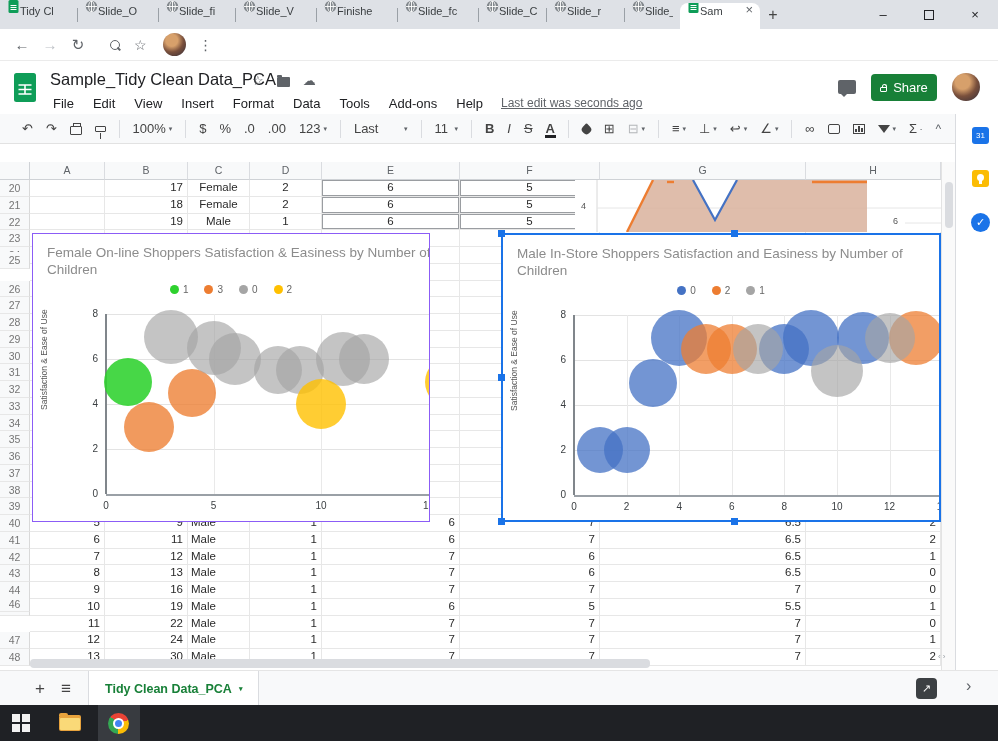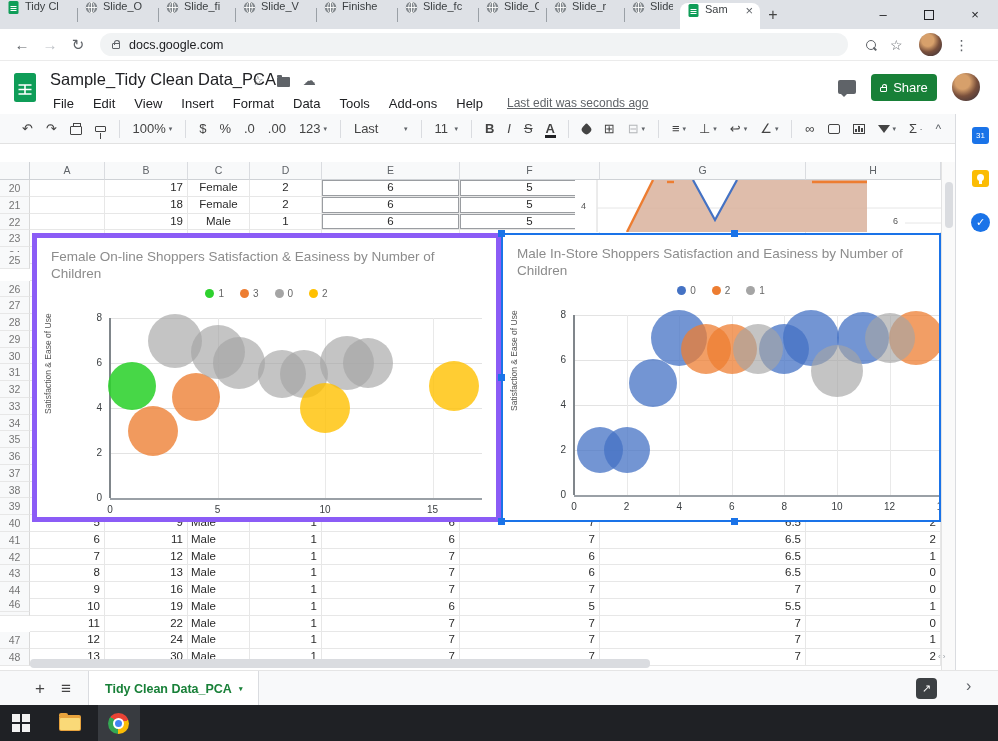--- a/index.html
+++ b/index.html
@@ -1,20 +1,20 @@
 <!DOCTYPE html>
 <html><head>
 <meta charset="utf-8">
 <style>
 *{margin:0;padding:0;box-sizing:border-box}
 body{font-family:"Liberation Sans",sans-serif;background:#fff;color:#202124}
 .screen{position:relative;width:998px;height:741px;overflow:hidden;background:#fff}
 
 .tabstrip{position:absolute;left:0;top:0;width:998px;height:29px;background:#dee1e6;display:flex;align-items:flex-end}
-.tab{display:flex;align-items:flex-start;gap:5px;height:29px;padding:0 7px;overflow:hidden;flex:none;cursor:default}
+.tab{display:flex;align-items:flex-end;height:29px;padding:12px 7px;overflow:hidden;flex:none;cursor:default}
 .tab .tlabel{font-size:11px;color:#3c4043;white-space:nowrap;overflow:hidden}
 .tabsep{width:1px;height:14px;background:#9aa0a6;margin-bottom:7px;flex:none}
 .tab.active{background:#fff;border-radius:8px 8px 0 0;height:26px;width:80px}
 .tclose{font-size:13px;color:#5f6368;margin-left:auto}
 .newtab{width:26px;height:26px;margin-bottom:1px;display:flex;align-items:center;justify-content:center;font-size:16px;color:#444}
 .wincontrols{margin-left:auto;display:flex;height:29px}
 .winbtn{width:46px;height:29px;display:flex;align-items:center;justify-content:center;font-size:13px;color:#202124}
 .winmax{width:10px;height:10px;border:1px solid #202124}
 .addressbar{position:absolute;left:0;top:29px;width:998px;height:32px;background:#fff;border-bottom:1px solid #ebebeb;display:flex;align-items:center}
 .navic{width:28px;text-align:center;font-size:15px;color:#5f6368}
@@ -32,21 +32,21 @@
 
 .docheader{position:absolute;left:0;top:61px;width:998px;height:53px;background:#fff}
 .slogo{position:absolute;left:13px;top:11px}
 .doctitle{position:absolute;left:50px;top:9px;font-size:16.5px;color:#202124}
 .titleics{position:absolute;left:252px;top:12px;display:flex;gap:13px;color:#5f6368;font-size:13px;align-items:center}
 .minifolder{width:13px;height:10px;background:#5f6368;border-radius:1px;position:relative;margin-top:2px}
 .minifolder::before{content:"";position:absolute;top:-2px;width:5px;height:2px;background:#5f6368;border-radius:1px 1px 0 0}
 .minicloud{font-size:13px;color:#5f6368}
 .menus{position:absolute;left:48px;top:33px;display:flex;gap:9px;font-size:13px;color:#202124}
 .menuitem{padding:2px 5px}
-.lastedit{font-size:12px;color:#5f6368;text-decoration:underline;margin-left:10px;padding-top:2px}
+.lastedit{font-size:12px;color:#5f6368;text-decoration:underline;margin-left:4px;padding-top:2px}
 .commentic{position:absolute;left:838px;top:19px;width:18px;height:14px;background:#5f6368;border-radius:2px}
 .commentic::after{content:"";position:absolute;left:3px;top:14px;border:3px solid transparent;border-top-color:#5f6368}
 .sharebtn{position:absolute;left:871px;top:13px;width:66px;height:27px;border-radius:4px;background:#188038;color:#fff;font-size:13px;display:flex;align-items:center;justify-content:center;gap:6px}
 .wlock{width:7px;height:5px;border:1px solid #fff;border-radius:1px;position:relative;margin-top:3px}
 .wlock::before{content:"";position:absolute;left:0.5px;top:-3.5px;width:3px;height:3px;border:1px solid #fff;border-bottom:none;border-radius:3px 3px 0 0}
 .hdravatar{position:absolute;left:952px;top:12px;width:28px;height:28px;border-radius:50%;background:radial-gradient(circle at 38% 32%,#d7a06b 0 28%,#7a503c 55%,#2e2b38 100%)}
 
 .toolbar{position:absolute;left:0;top:114px;width:955px;height:30px;background:#f8f9fa;border-bottom:1px solid #e2e2e2;display:flex;align-items:center;padding-left:22px;gap:13px;font-size:13px;color:#444}
 .titem{display:flex;align-items:center;gap:3px;white-space:nowrap}
 .tsep{width:1px;height:18px;background:#dadce0}
@@ -72,21 +72,21 @@
 .gcell{position:absolute;font-size:11.5px;color:#2a2a2a;border-right:1px solid #e7e7e7;border-bottom:1px solid #e7e7e7;padding-top:1px;overflow:hidden;background:#fff}
 .gcell.r{text-align:right;padding-right:4px}
 .gcell.l{text-align:left;padding-left:3px}
 .gcell.c{text-align:center}
 .gcell.emph{box-shadow:inset 0 0 0 1px #9a9da1}
 .rowhdr{position:absolute;left:0;width:30px;background:#f8f9fa;border-right:1px solid #d9d9d9;border-bottom:1px solid #e7e7e7;font-size:10.5px;color:#757575;text-align:center;padding-top:2px}
 .colhdr{position:absolute;top:162px;height:18px;background:#f8f9fa;border-right:1px solid #dadce0;border-bottom:1px solid #cfd2d6;font-size:10.5px;color:#5f6368;text-align:center;padding-top:2px}
 .corner{position:absolute;left:0;top:162px;width:30px;height:18px;background:#f8f9fa;border-right:1px solid #cfd2d6;border-bottom:1px solid #cfd2d6}
 
 .chartbox{position:absolute;top:233px;height:289px;background:#fff;overflow:hidden;z-index:3}
-#chart-left{left:32px;width:469px;border:5px solid #8b5cf6}
+#chart-left{left:32px;width:398px;border:1px solid #8b5cf6}
 #chart-right{left:501px;width:440px;border:2px solid #1a73e8}
 .ctitle{position:absolute;left:14px;top:10px;width:412px;font-size:13.5px;line-height:17px;color:#8c8c8c}
 .cylabel{position:absolute;left:5px;top:170px;transform:translate(-0%,-50%) rotate(-90deg);transform-origin:center;font-size:8.5px;color:#555;white-space:nowrap;width:12px}
 .clegend{position:absolute;left:0;top:50px;width:100%;display:flex;justify-content:center;gap:16px;align-items:center}
 .legitem{display:flex;align-items:center;gap:4px;font-size:10px;color:#666}
 .legdot{width:9px;height:9px;border-radius:50%}
 .hgrid{position:absolute;height:1px;background:#e3e3e3}
 .vgrid{position:absolute;width:1px;background:#e9e9e9}
 .vaxis{position:absolute;width:2px;background:#80868b}
 .haxis{position:absolute;height:1.5px;background:#9aa0a6}
@@ -229,24 +229,20 @@
           <span class="winmax"></span>
         </div>
       <div class="winbtn">×</div>
     </div>
   </div>
 
   <div class="addressbar">
     <span class="navic" style="margin-left:8px">←</span>
     <span class="navic dis">→</span>
     <span class="navic">↻</span>
-    <div class="omnibox">
-      <span class="minilock"></span>
-      <span class="addrtext">docs.google.com</span>
-    </div>
     <span class="magicon"></span>
     <span class="staricon">☆</span>
     <span class="avatar"></span>
     <span class="dots">⋮</span>
   </div>
 
   <div class="docheader">
     <span class="slogo">
       <svg width="24" height="31" viewBox="0 0 24 31">
           <rect x="1" y="1" width="22" height="29" rx="2.5" fill="#0f9d58"></rect>

